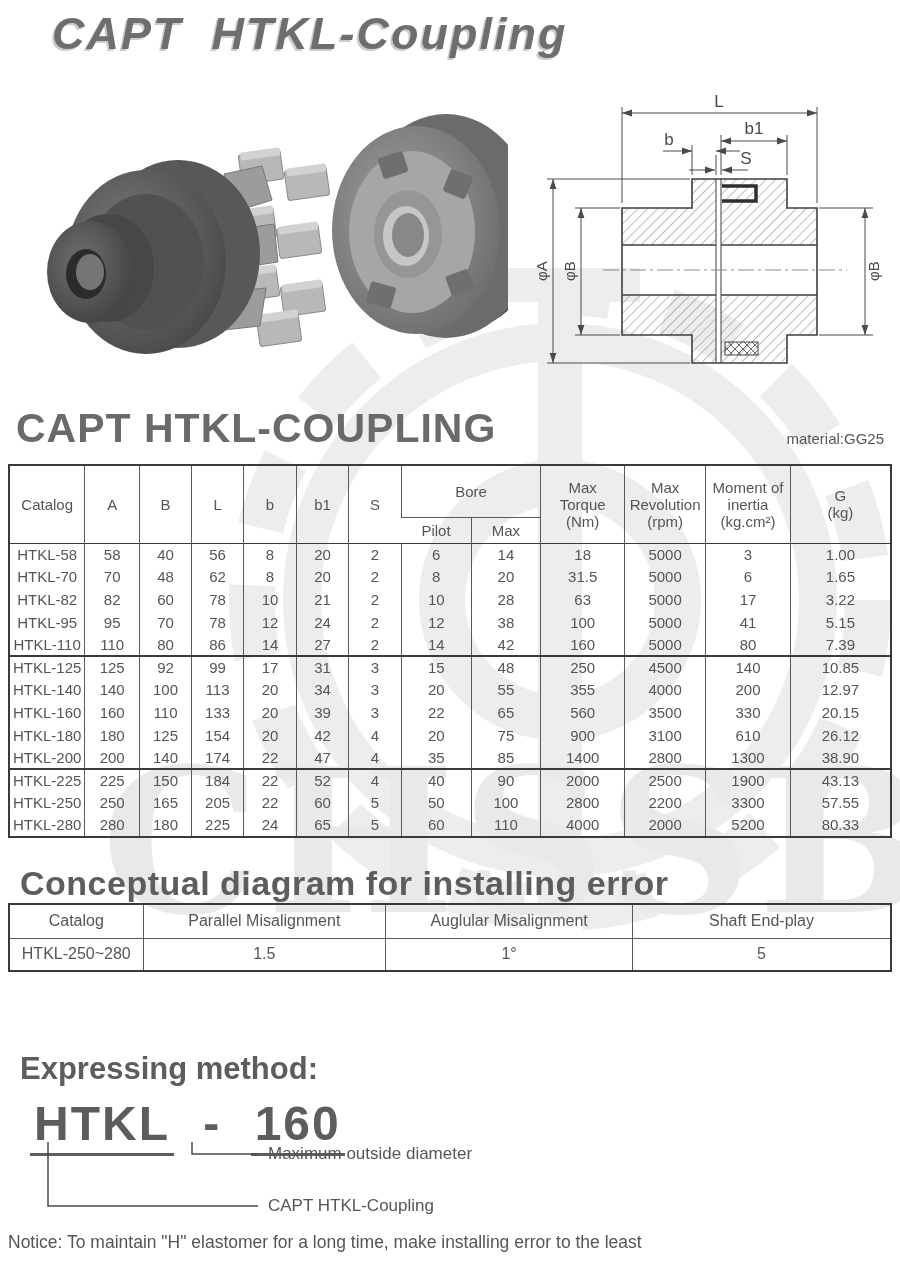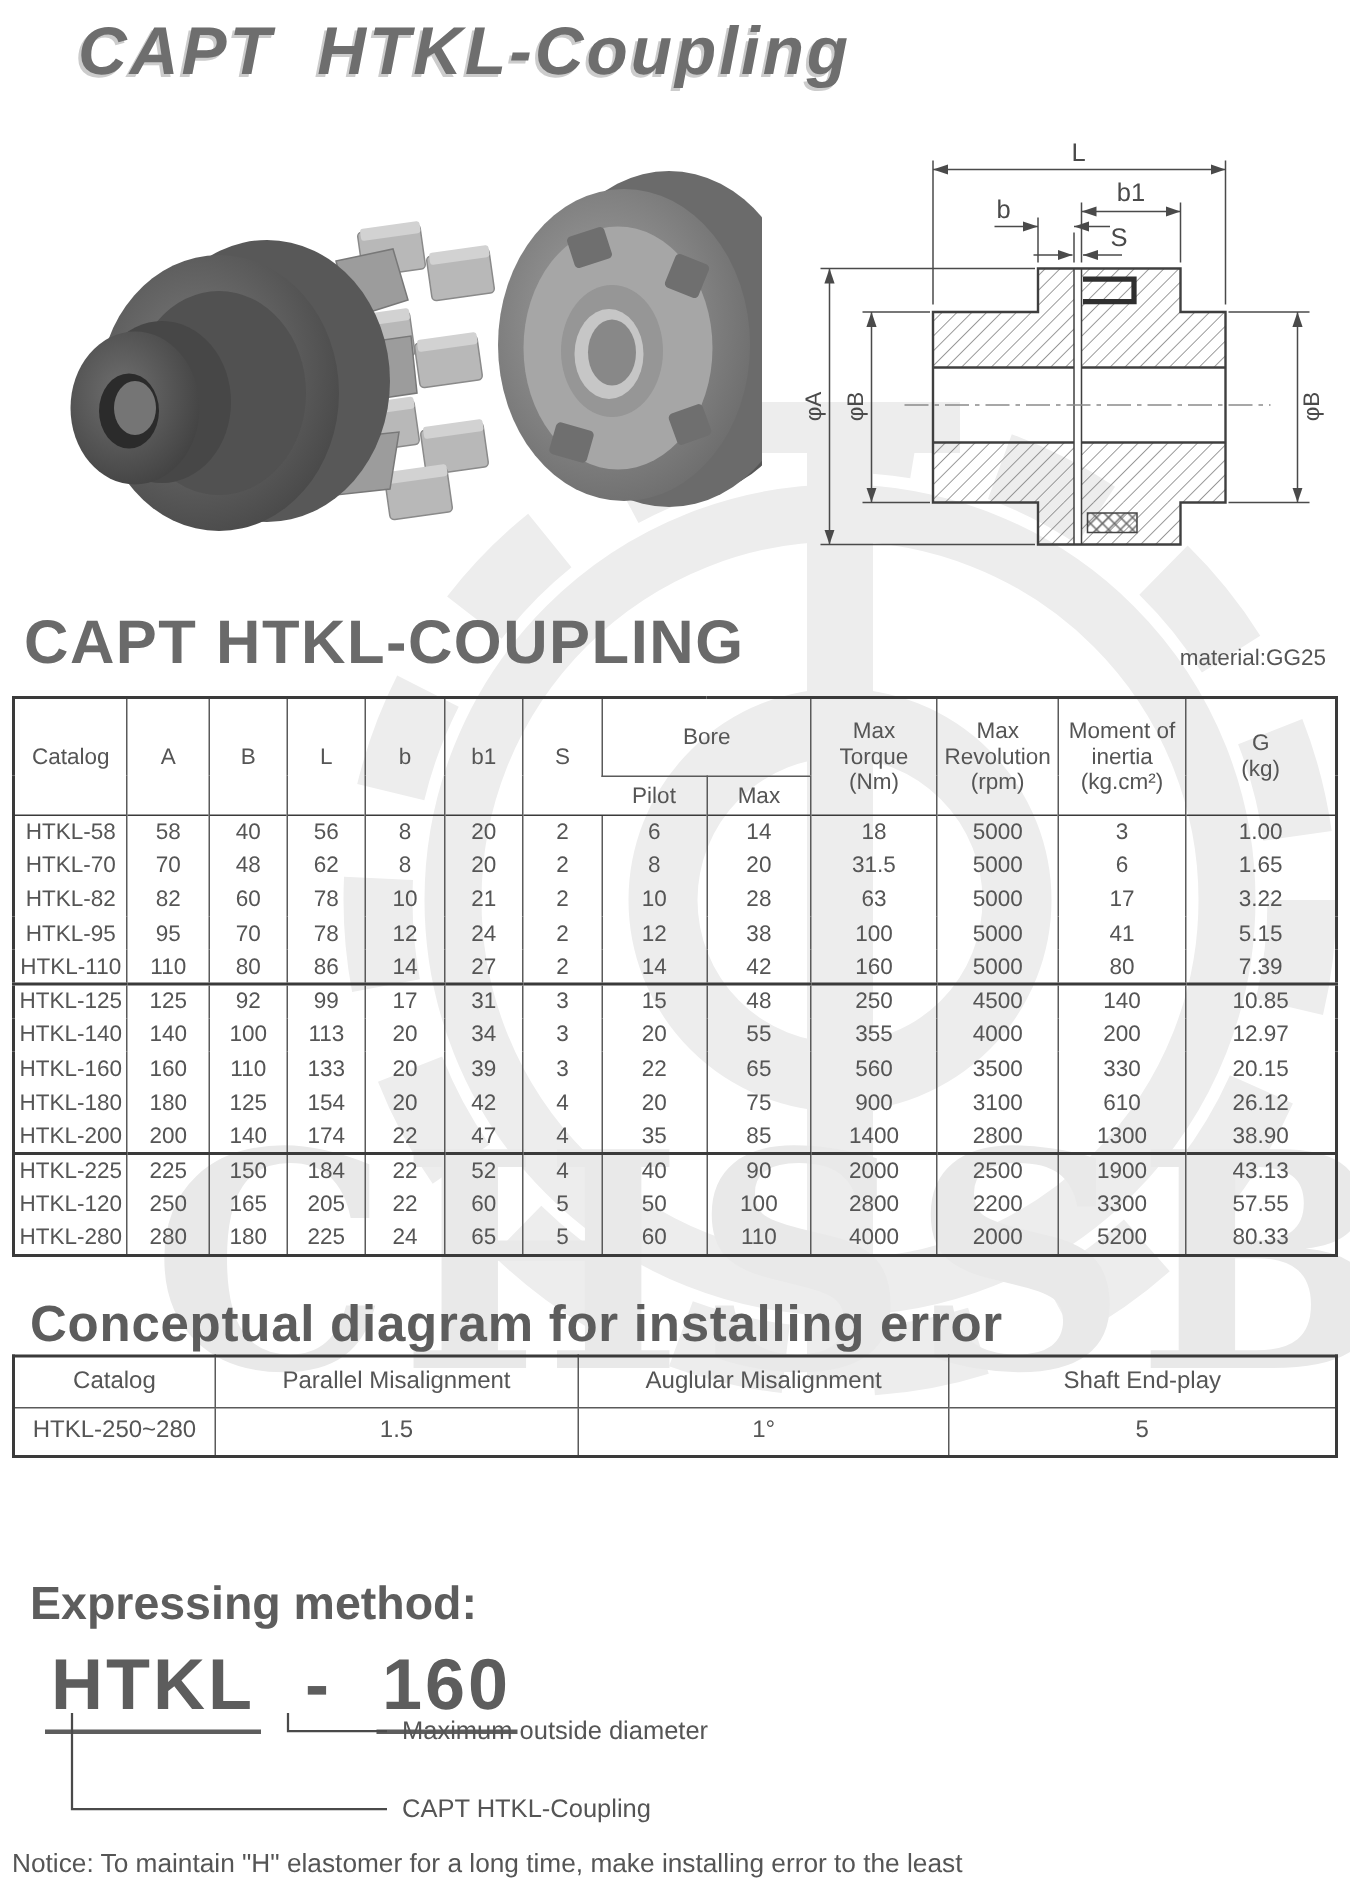--- a/index.html
+++ b/index.html
@@ -425,21 +425,21 @@
           <td>52</td>
           <td>4</td>
           <td>40</td>
           <td>90</td>
           <td>2000</td>
           <td>2500</td>
           <td>1900</td>
           <td>43.13</td>
         </tr>
         <tr>
-          <td>HTKL-120</td>
+          <td>HTKL-250</td>
           <td>250</td>
           <td>165</td>
           <td>205</td>
           <td>22</td>
           <td>60</td>
           <td>5</td>
           <td>50</td>
           <td>100</td>
           <td>2800</td>
           <td>2200</td>

